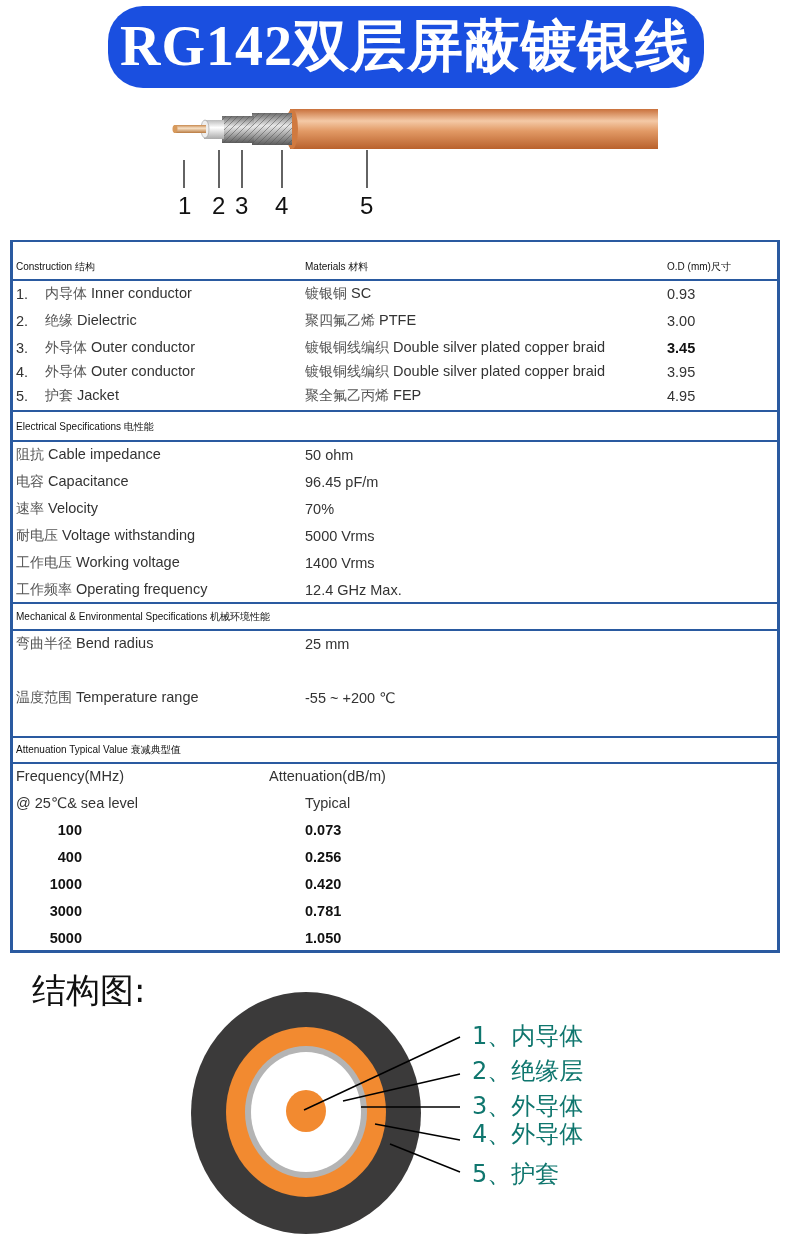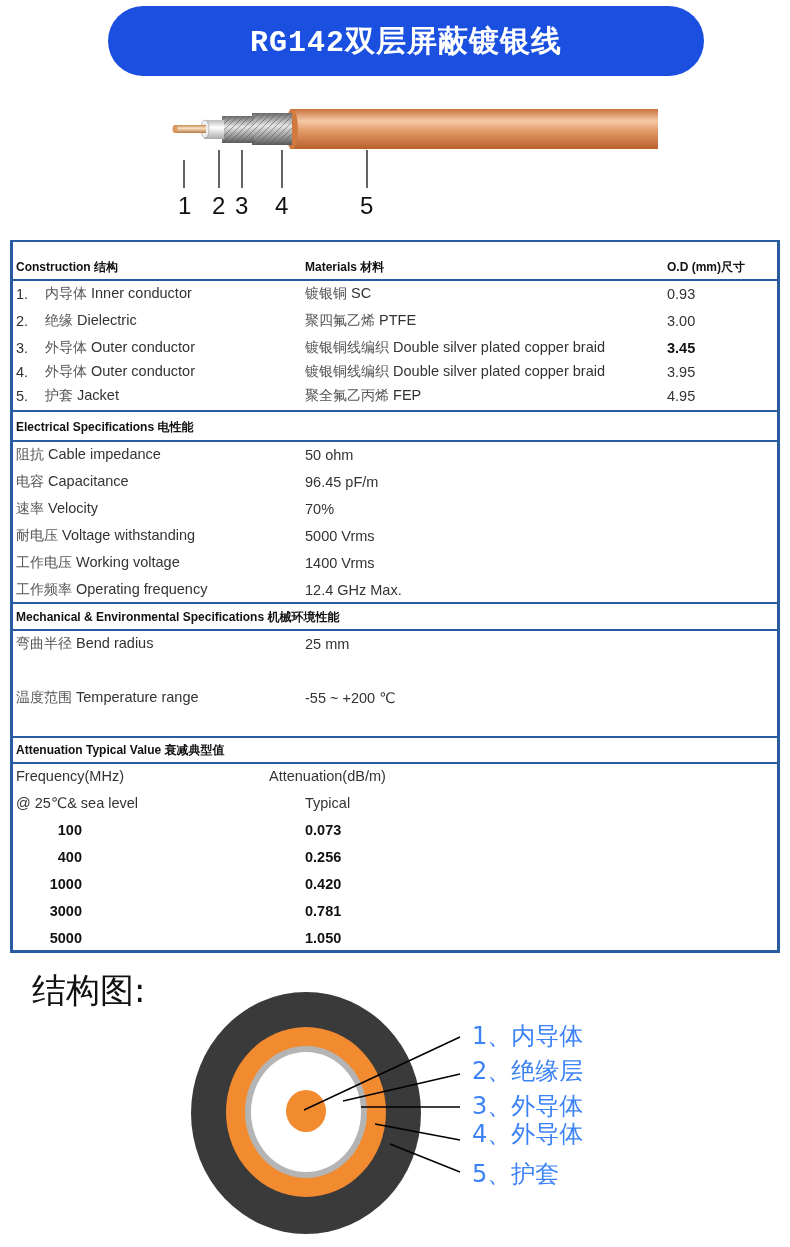--- a/index.html
+++ b/index.html
@@ -1,46 +1,46 @@
 <!DOCTYPE html>
 <html><head>
 <meta charset="utf-8">
 <style>
   * { box-sizing: border-box; margin: 0; padding: 0; }
   html, body { width: 790px; height: 1247px; background: #ffffff; overflow: hidden; }
   body { position: relative; font-family: "Liberation Sans", "DejaVu Sans", sans-serif; color: #222; }
 
   .title-pill {
-    position: absolute; left: 108px; top: 6px; width: 596px; height: 70px;
+    position: absolute; left: 108px; top: 6px; width: 596px; height: 82px;
     background: #1a4fe0; border-radius: 35px;
     display: flex; align-items: center; justify-content: center;
-    color: #fff; font-size: 30px; font-weight: bold; letter-spacing: 1px;
-    font-family: Liberation Mono, monospace;
+    color: #fff; font-size: 56px; font-weight: bold; letter-spacing: 1px;
+    font-family: Liberation Serif, serif;
   }
 
   .cable { position: absolute; left: 0; top: 80px; width: 790px; height: 150px; }
   .callout-num { position: absolute; top: 192px; font-size: 24px; color: #111; font-family: "Liberation Sans", sans-serif; }
 
   .spec-table {
     position: absolute; left: 10px; top: 240px; width: 770px; height: 713px;
     border: 3px solid #2a5aa0; border-top-width: 2px;
   }
   .row { position: absolute; left: 0; width: 100%; height: 26px; display: flex; align-items: center; font-size: 14.5px; color: #333; }
   .row .c1 { position: absolute; left: 3px; }
   .row .c1b { position: absolute; left: 32px; }
   .row .c2 { position: absolute; left: 292px; }
   .row .c3 { position: absolute; left: 654px; text-align: center; }
-  .hdr { font-weight: bold; font-size: 12px; color: #111; }
+  .hdr { font-weight: normal; font-size: 10px; color: #111; }
   .divider { position: absolute; left: 0; width: 100%; height: 2px; background: #2a5aa0; }
   .cn { font-family: "DejaVu Serif", serif; font-size: 14px; color: #555; }
   .bold { font-weight: bold; color: #111; }
 
   .struct-title { position: absolute; left: 32px; top: 968px; font-size: 34px; color: #111; font-family: "DejaVu Sans", sans-serif; }
   .diagram { position: absolute; left: 0; top: 990px; width: 790px; height: 257px; }
-  .diag-label { position: absolute; left: 472px; font-size: 24px; color: #3b82f6; font-family: "DejaVu Sans", sans-serif; }
+  .diag-label { position: absolute; left: 472px; font-size: 24px; color: #0f766e; font-family: "DejaVu Sans", sans-serif; }
 </style>
 </head>
 <body>
 
 <div class="title-pill">RG142双层屏蔽镀银线</div>
 
 <svg class="cable" viewBox="0 80 790 150">
   <defs>
     <linearGradient id="jk" x1="0" y1="0" x2="0" y2="1">
       <stop offset="0" stop-color="#c9713c"></stop>

